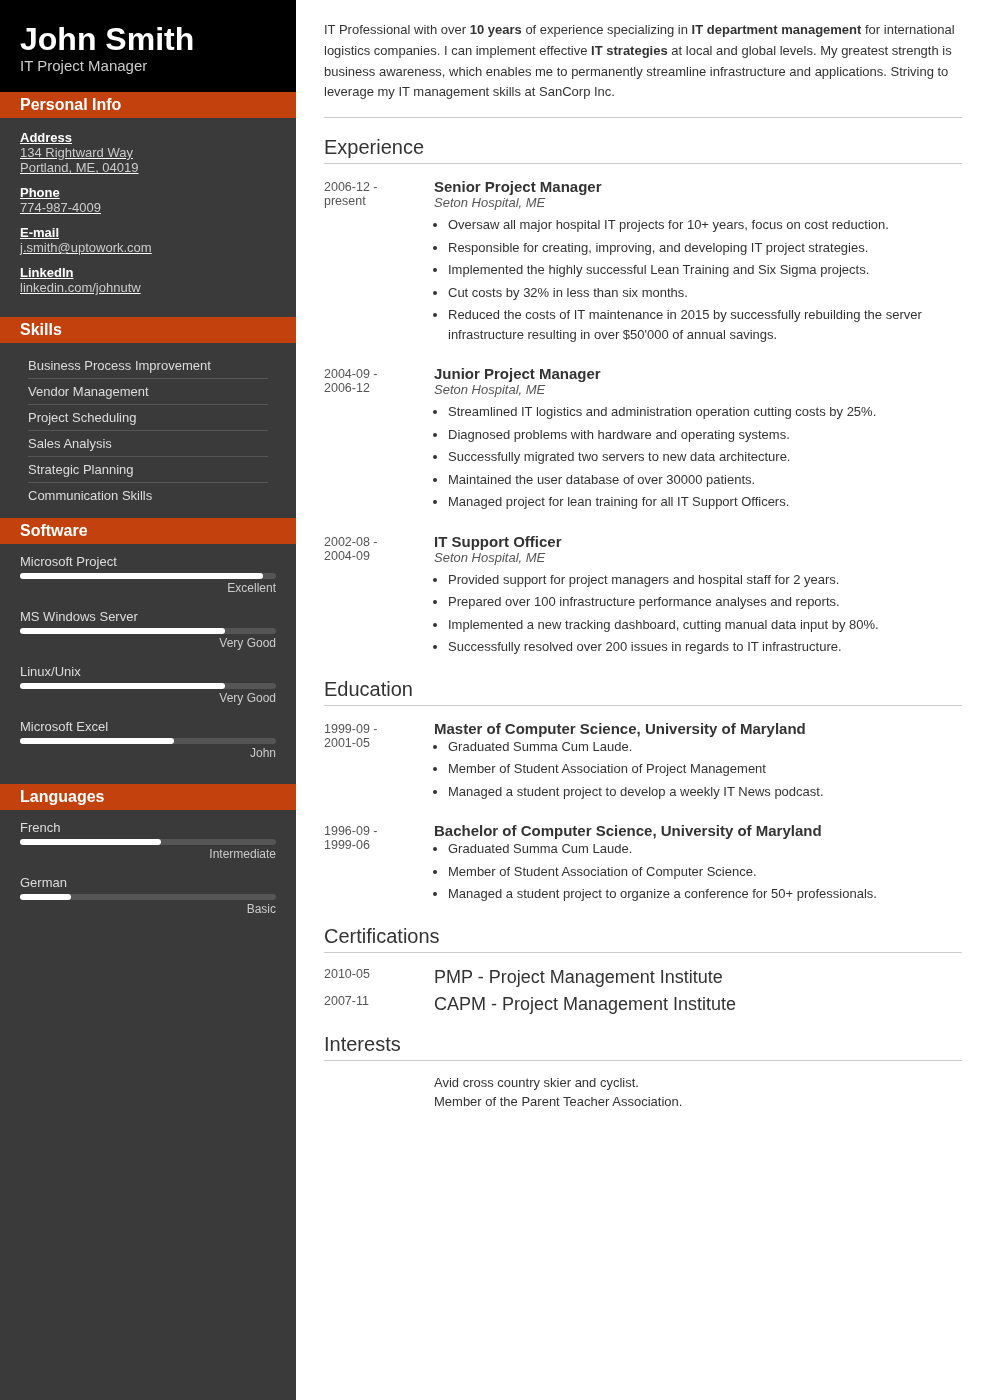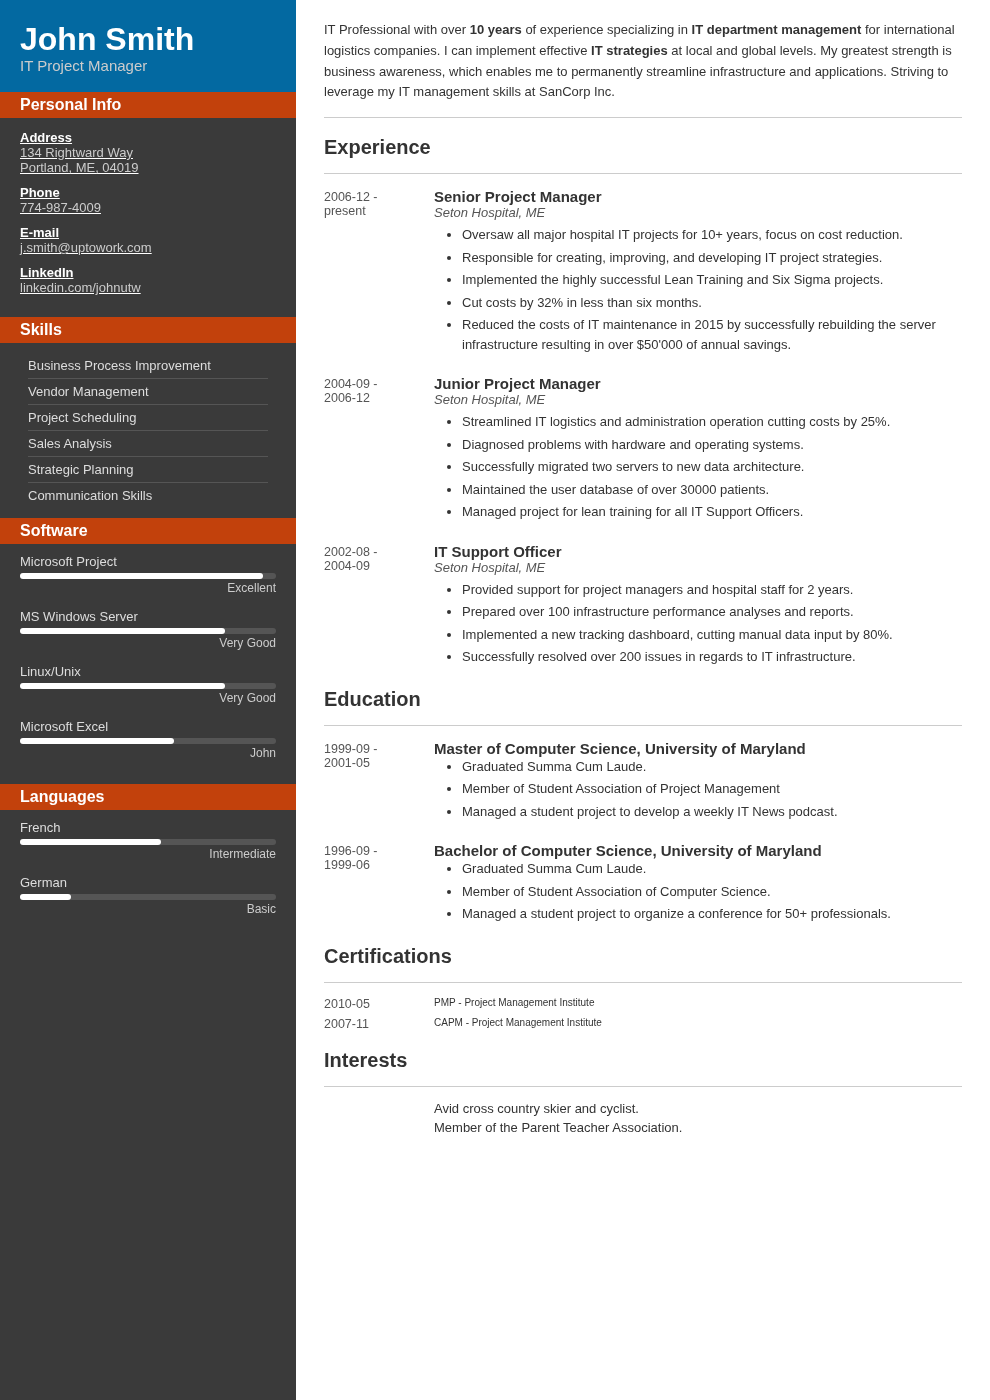--- a/index.html
+++ b/index.html
@@ -8,21 +8,21 @@
     
     .sidebar {
       width: 296px;
       min-width: 296px;
       background: #3a3a3a;
       color: #fff;
       padding: 0;
       min-height: 1400px;
     }
     .sidebar-header {
-      background: #0369a1;
+      background: #000000;
       padding: 22px 20px 18px 20px;
     }
     .sidebar-header h1 {
       font-size: 32px;
       font-weight: bold;
       color: #fff;
       line-height: 1.1;
     }
     .sidebar-header .title {
       font-size: 15px;
@@ -101,24 +101,24 @@
       color: #333;
       line-height: 1.6;
       margin-bottom: 18px;
       padding-bottom: 14px;
       border-bottom: 1px solid #ccc;
     }
     .summary b { font-weight: bold; }
 
     .section-title {
       font-size: 20px;
-      font-weight: bold;
+      font-weight: normal;
       color: #333;
       border-bottom: 1.5px solid #ccc;
-      padding-bottom: 14px;
+      padding-bottom: 4px;
       margin-bottom: 14px;
       margin-top: 4px;
     }
 
     .entry {
       display: flex;
       margin-bottom: 18px;
     }
     .entry-date {
       min-width: 110px;
@@ -132,38 +132,38 @@
       font-size: 15px;
       font-weight: bold;
       color: #333;
     }
     .entry-subtitle {
       font-style: italic;
       color: #555;
       font-size: 13px;
       margin-bottom: 5px;
     }
-    .entry-bullets { margin-left: 28px; }
+    .entry-bullets { margin-left: 14px; }
     .entry-bullets li {
       font-size: 13px;
       color: #333;
       margin-bottom: 3px;
       line-height: 1.5;
     }
 
     .cert-row {
       display: flex;
       margin-bottom: 6px;
     }
     .cert-date {
       min-width: 110px;
       font-size: 12.5px;
       color: #555;
     }
-    .cert-name { font-size: 10px; color: #333; }
+    .cert-name { font-size: 18px; color: #333; }
 
     .interests-section { margin-top: 4px; }
     .interest-item {
       display: flex;
       margin-bottom: 4px;
     }
     .interest-spacer { min-width: 110px; }
     .interest-text { font-size: 13px; color: #333; }
 
     .section-block { margin-bottom: 18px; }

